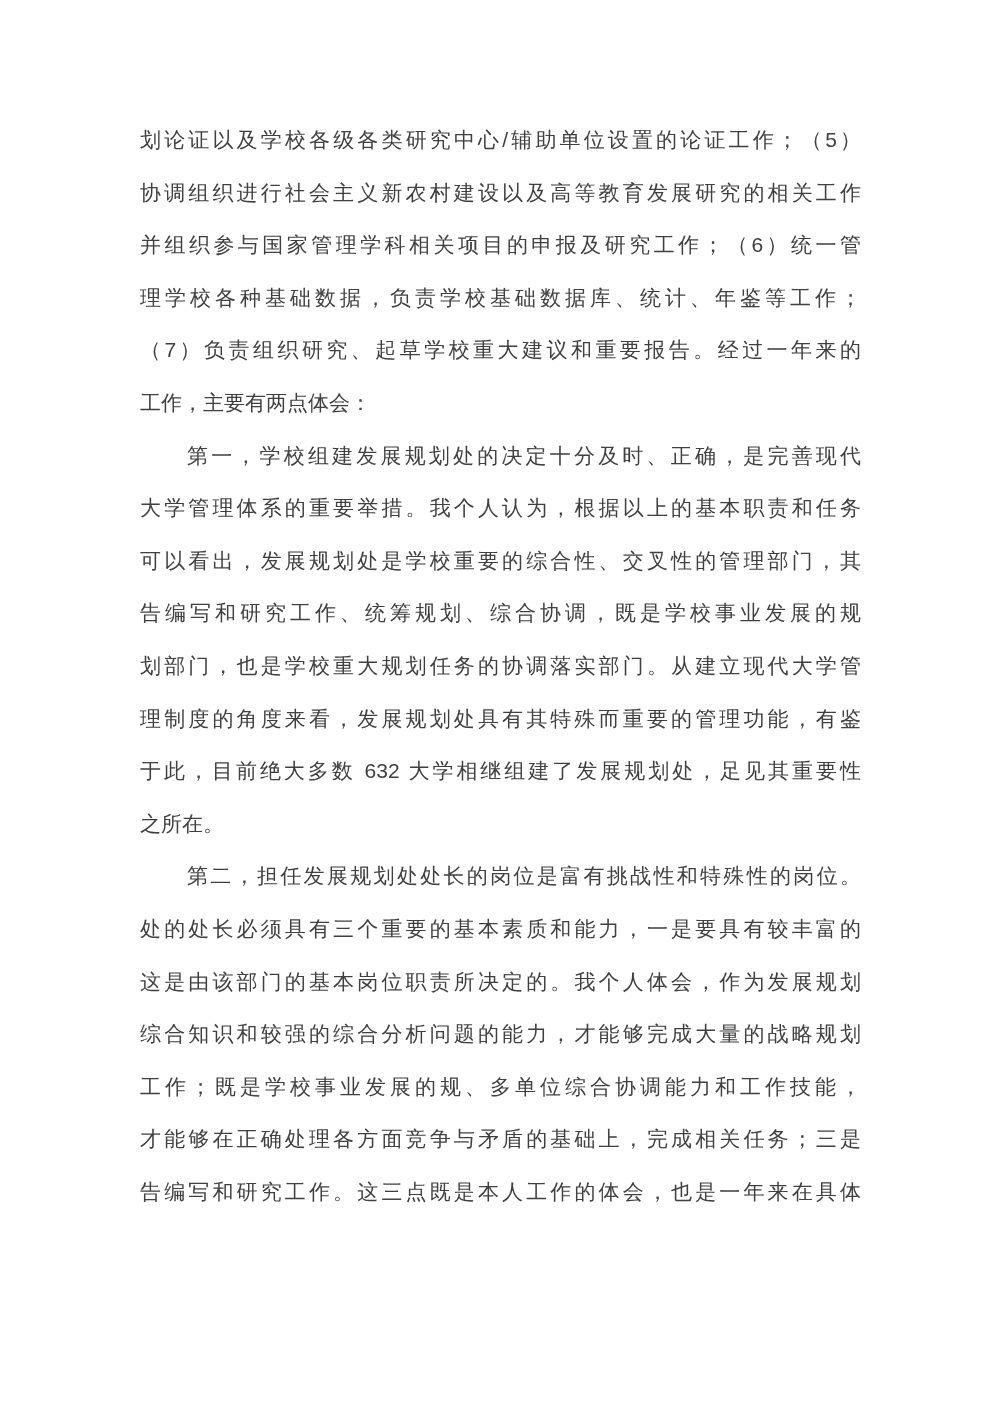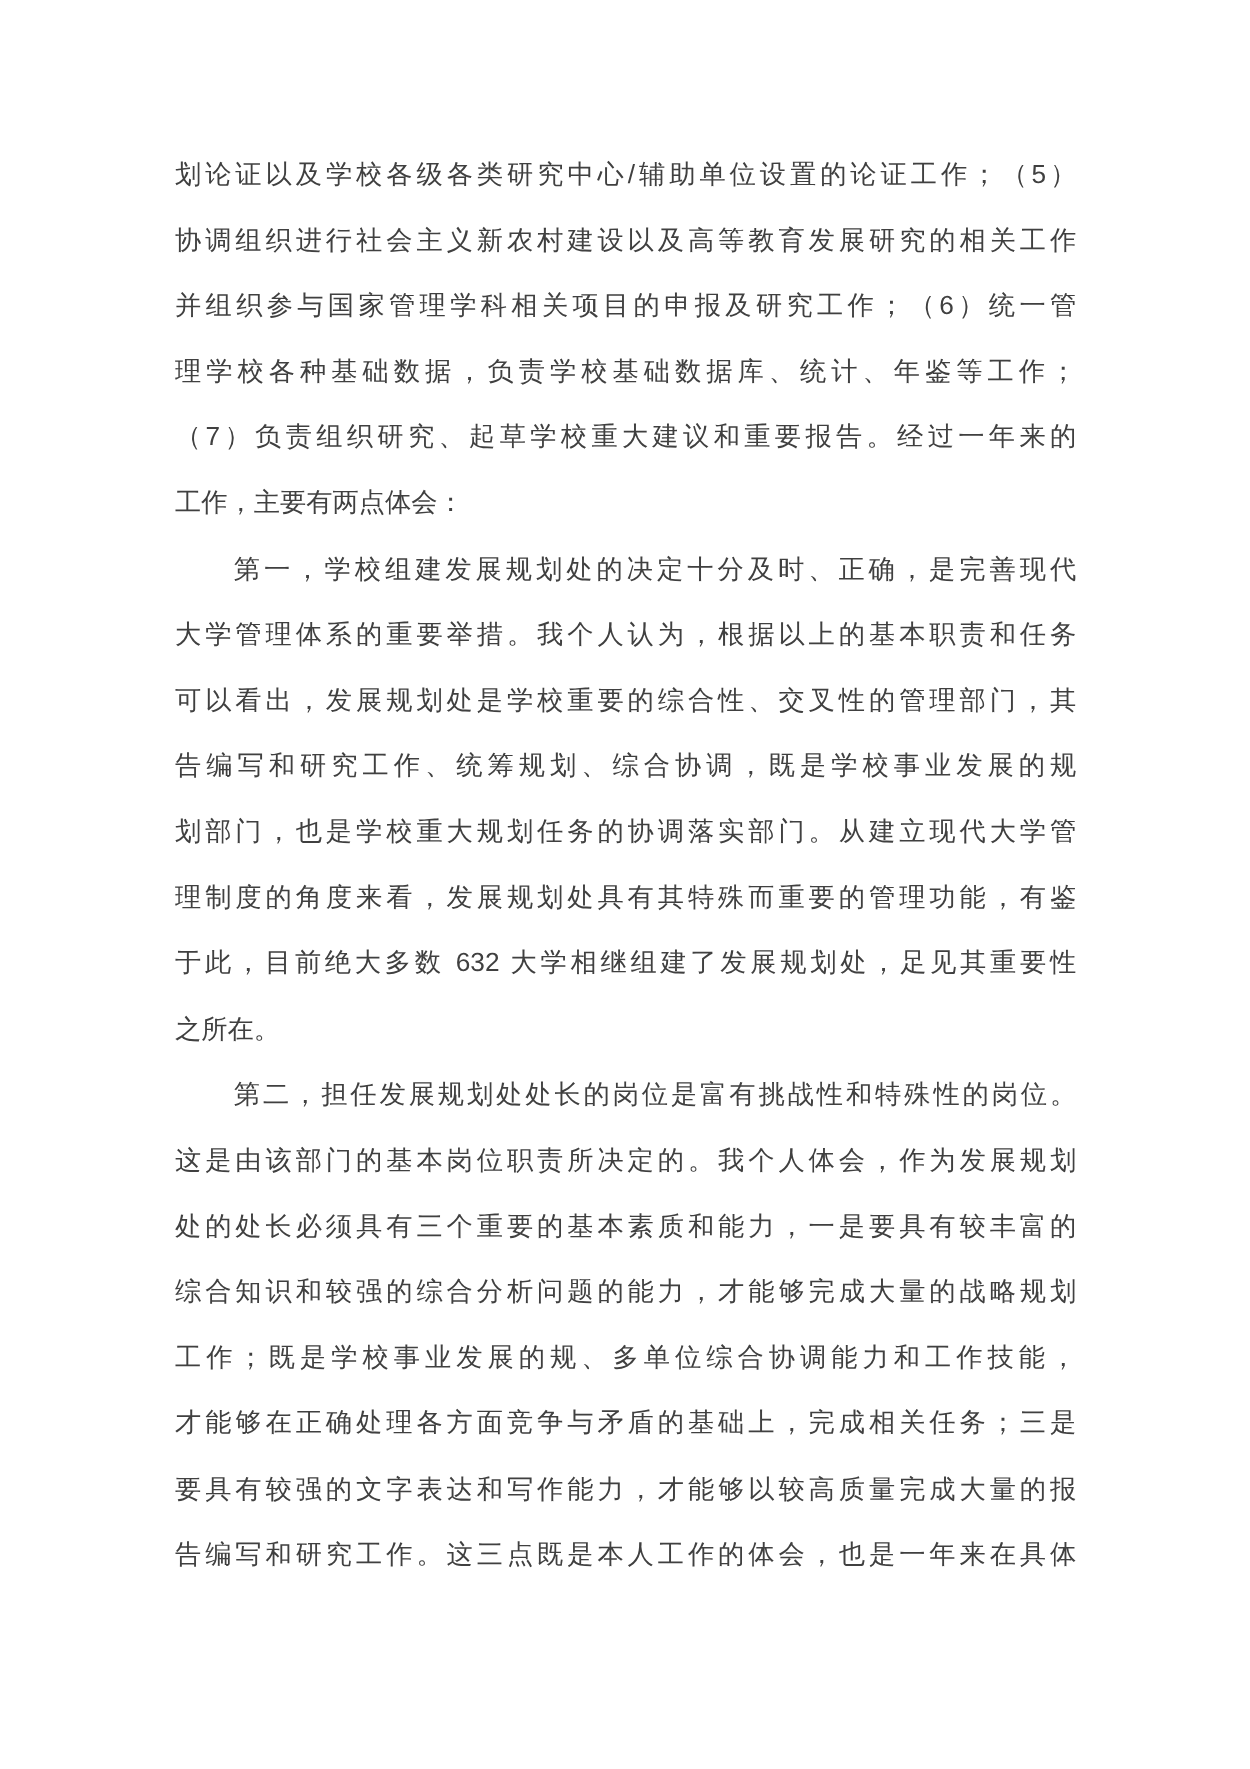--- a/index.html
+++ b/index.html
@@ -54,21 +54,20 @@
     <div class="line flush-left">工作，主要有两点体会：</div>
     <div class="line indent">第一，学校组建发展规划处的决定十分及时、正确，是完善现代</div>
     <div class="line">大学管理体系的重要举措。我个人认为，根据以上的基本职责和任务</div>
     <div class="line">可以看出，发展规划处是学校重要的综合性、交叉性的管理部门，其</div>
     <div class="line">告编写和研究工作、统筹规划、综合协调，既是学校事业发展的规</div>
     <div class="line">划部门，也是学校重大规划任务的协调落实部门。从建立现代大学管</div>
     <div class="line">理制度的角度来看，发展规划处具有其特殊而重要的管理功能，有鉴</div>
     <div class="line">于此，目前绝大多数 632 大学相继组建了发展规划处，足见其重要性</div>
     <div class="line flush-left">之所在。</div>
     <div class="line indent">第二，担任发展规划处处长的岗位是富有挑战性和特殊性的岗位。</div>
+    <div class="line">处的处长必须具有三个重要的基本素质和能力，一是要具有较丰富的</div>
     <div class="line">这是由该部门的基本岗位职责所决定的。我个人体会，作为发展规划</div>
-    <div class="line">处的处长必须具有三个重要的基本素质和能力，一是要具有较丰富的</div>
     <div class="line">综合知识和较强的综合分析问题的能力，才能够完成大量的战略规划</div>
     <div class="line">工作；既是学校事业发展的规、多单位综合协调能力和工作技能，</div>
     <div class="line">才能够在正确处理各方面竞争与矛盾的基础上，完成相关任务；三是</div>
-    <div class="line">要具有较强的文字表达和写作能力，才能够以较高质量完成大量的报</div>
     <div class="line">告编写和研究工作。这三点既是本人工作的体会，也是一年来在具体</div>
   </div>
 </div>
 
 </body></html>

